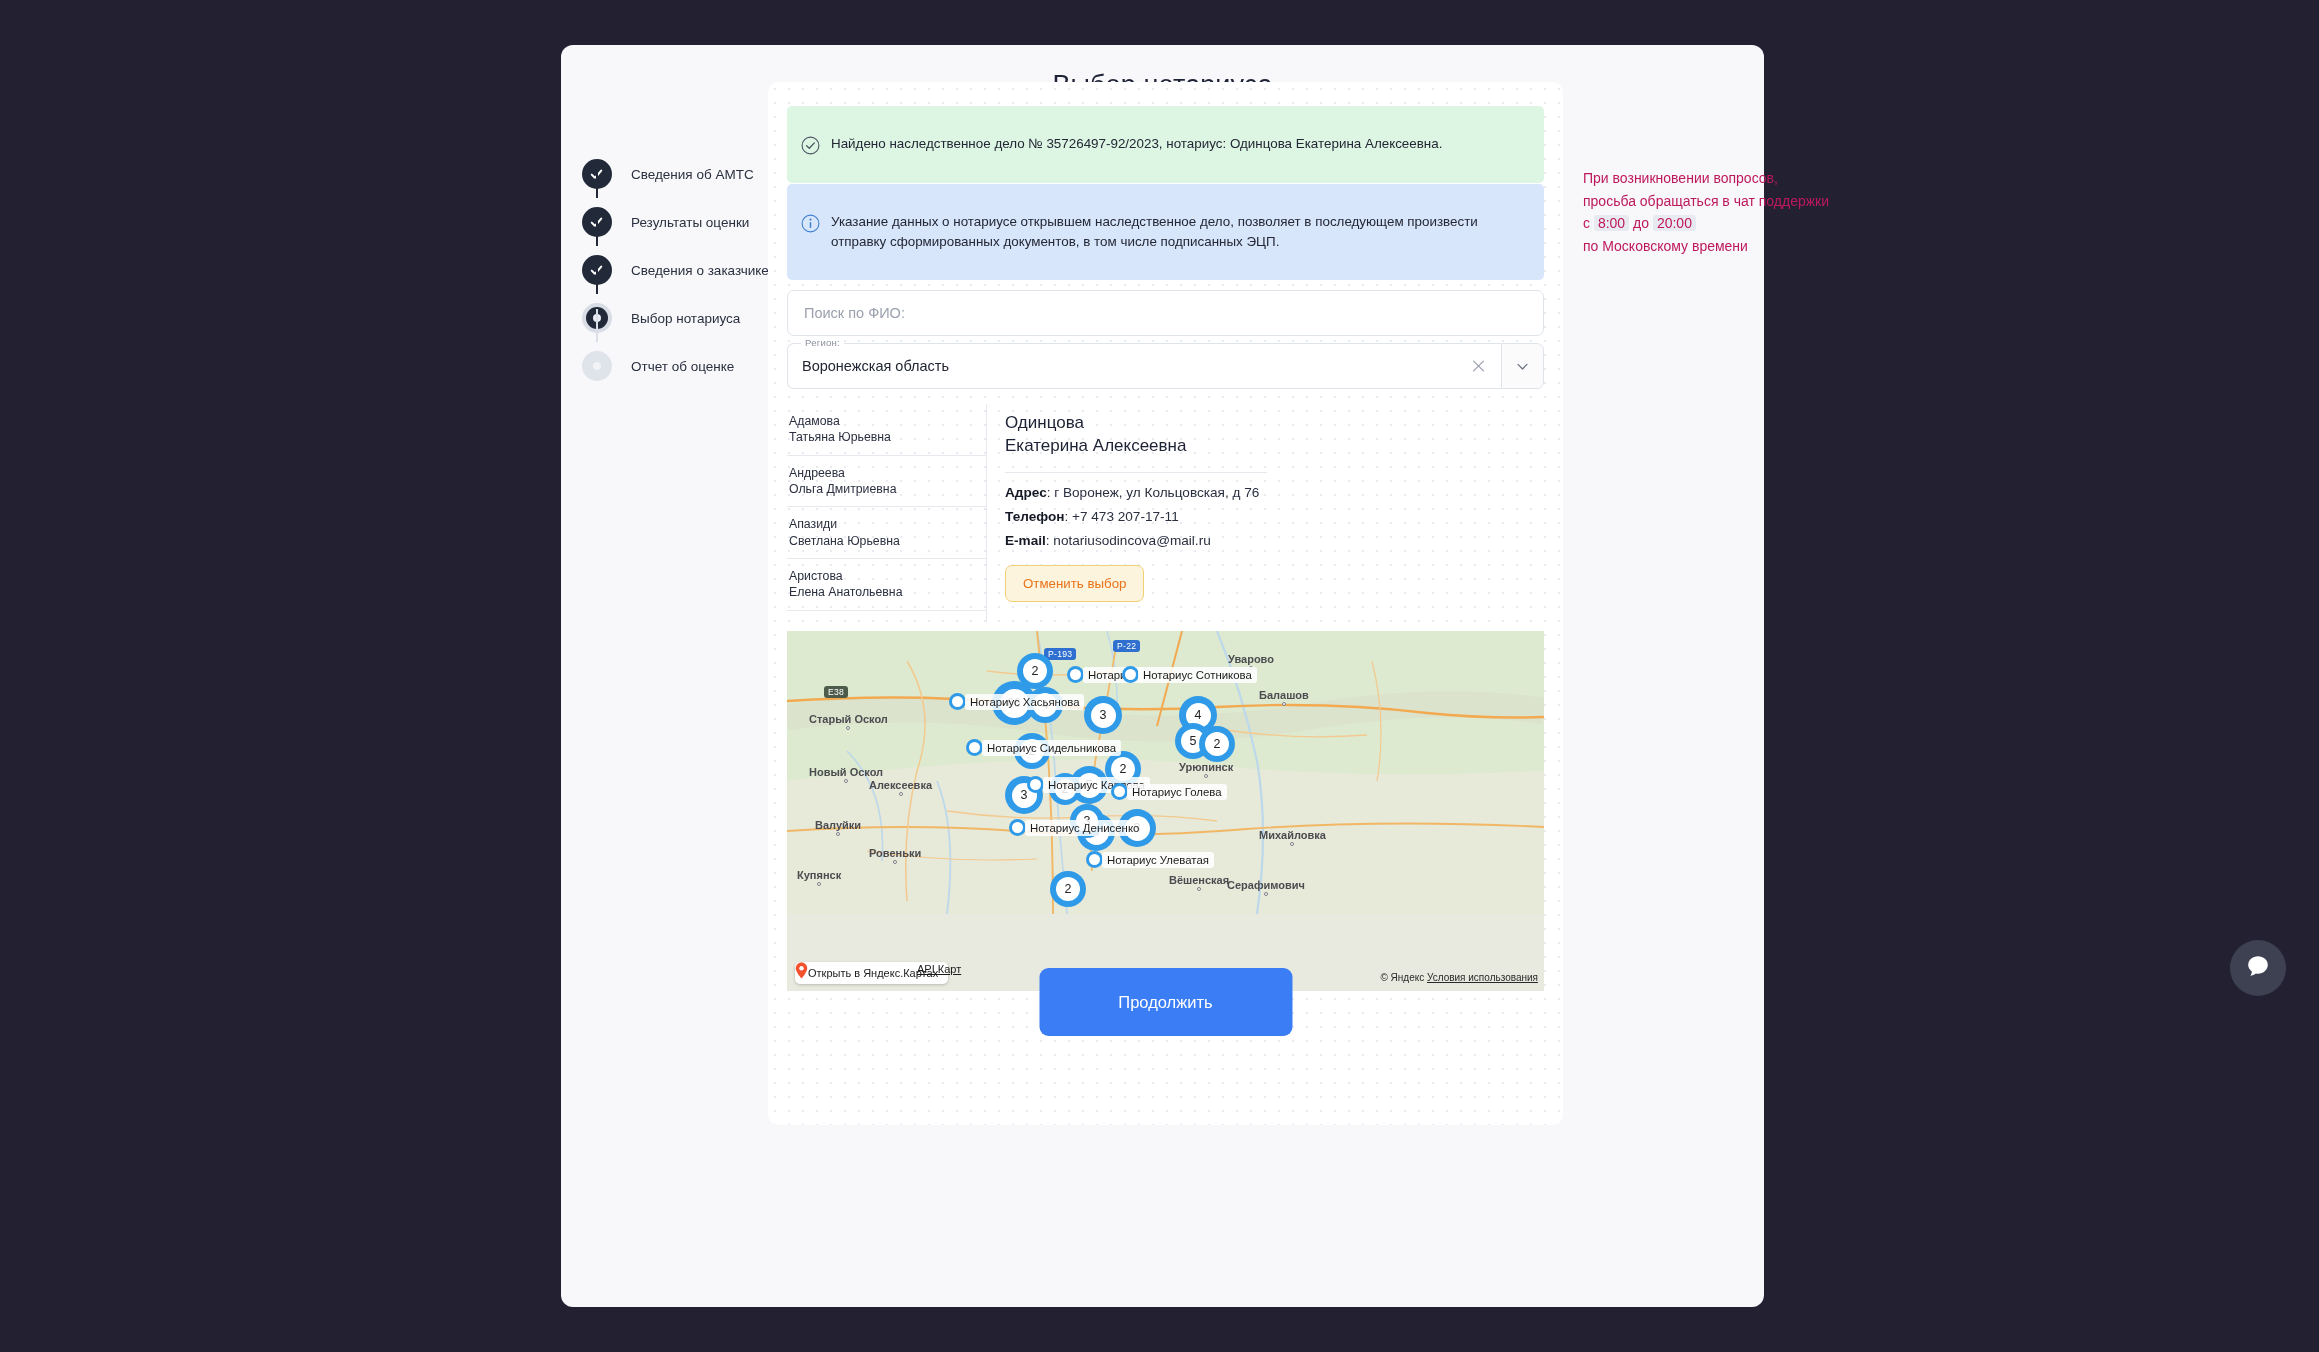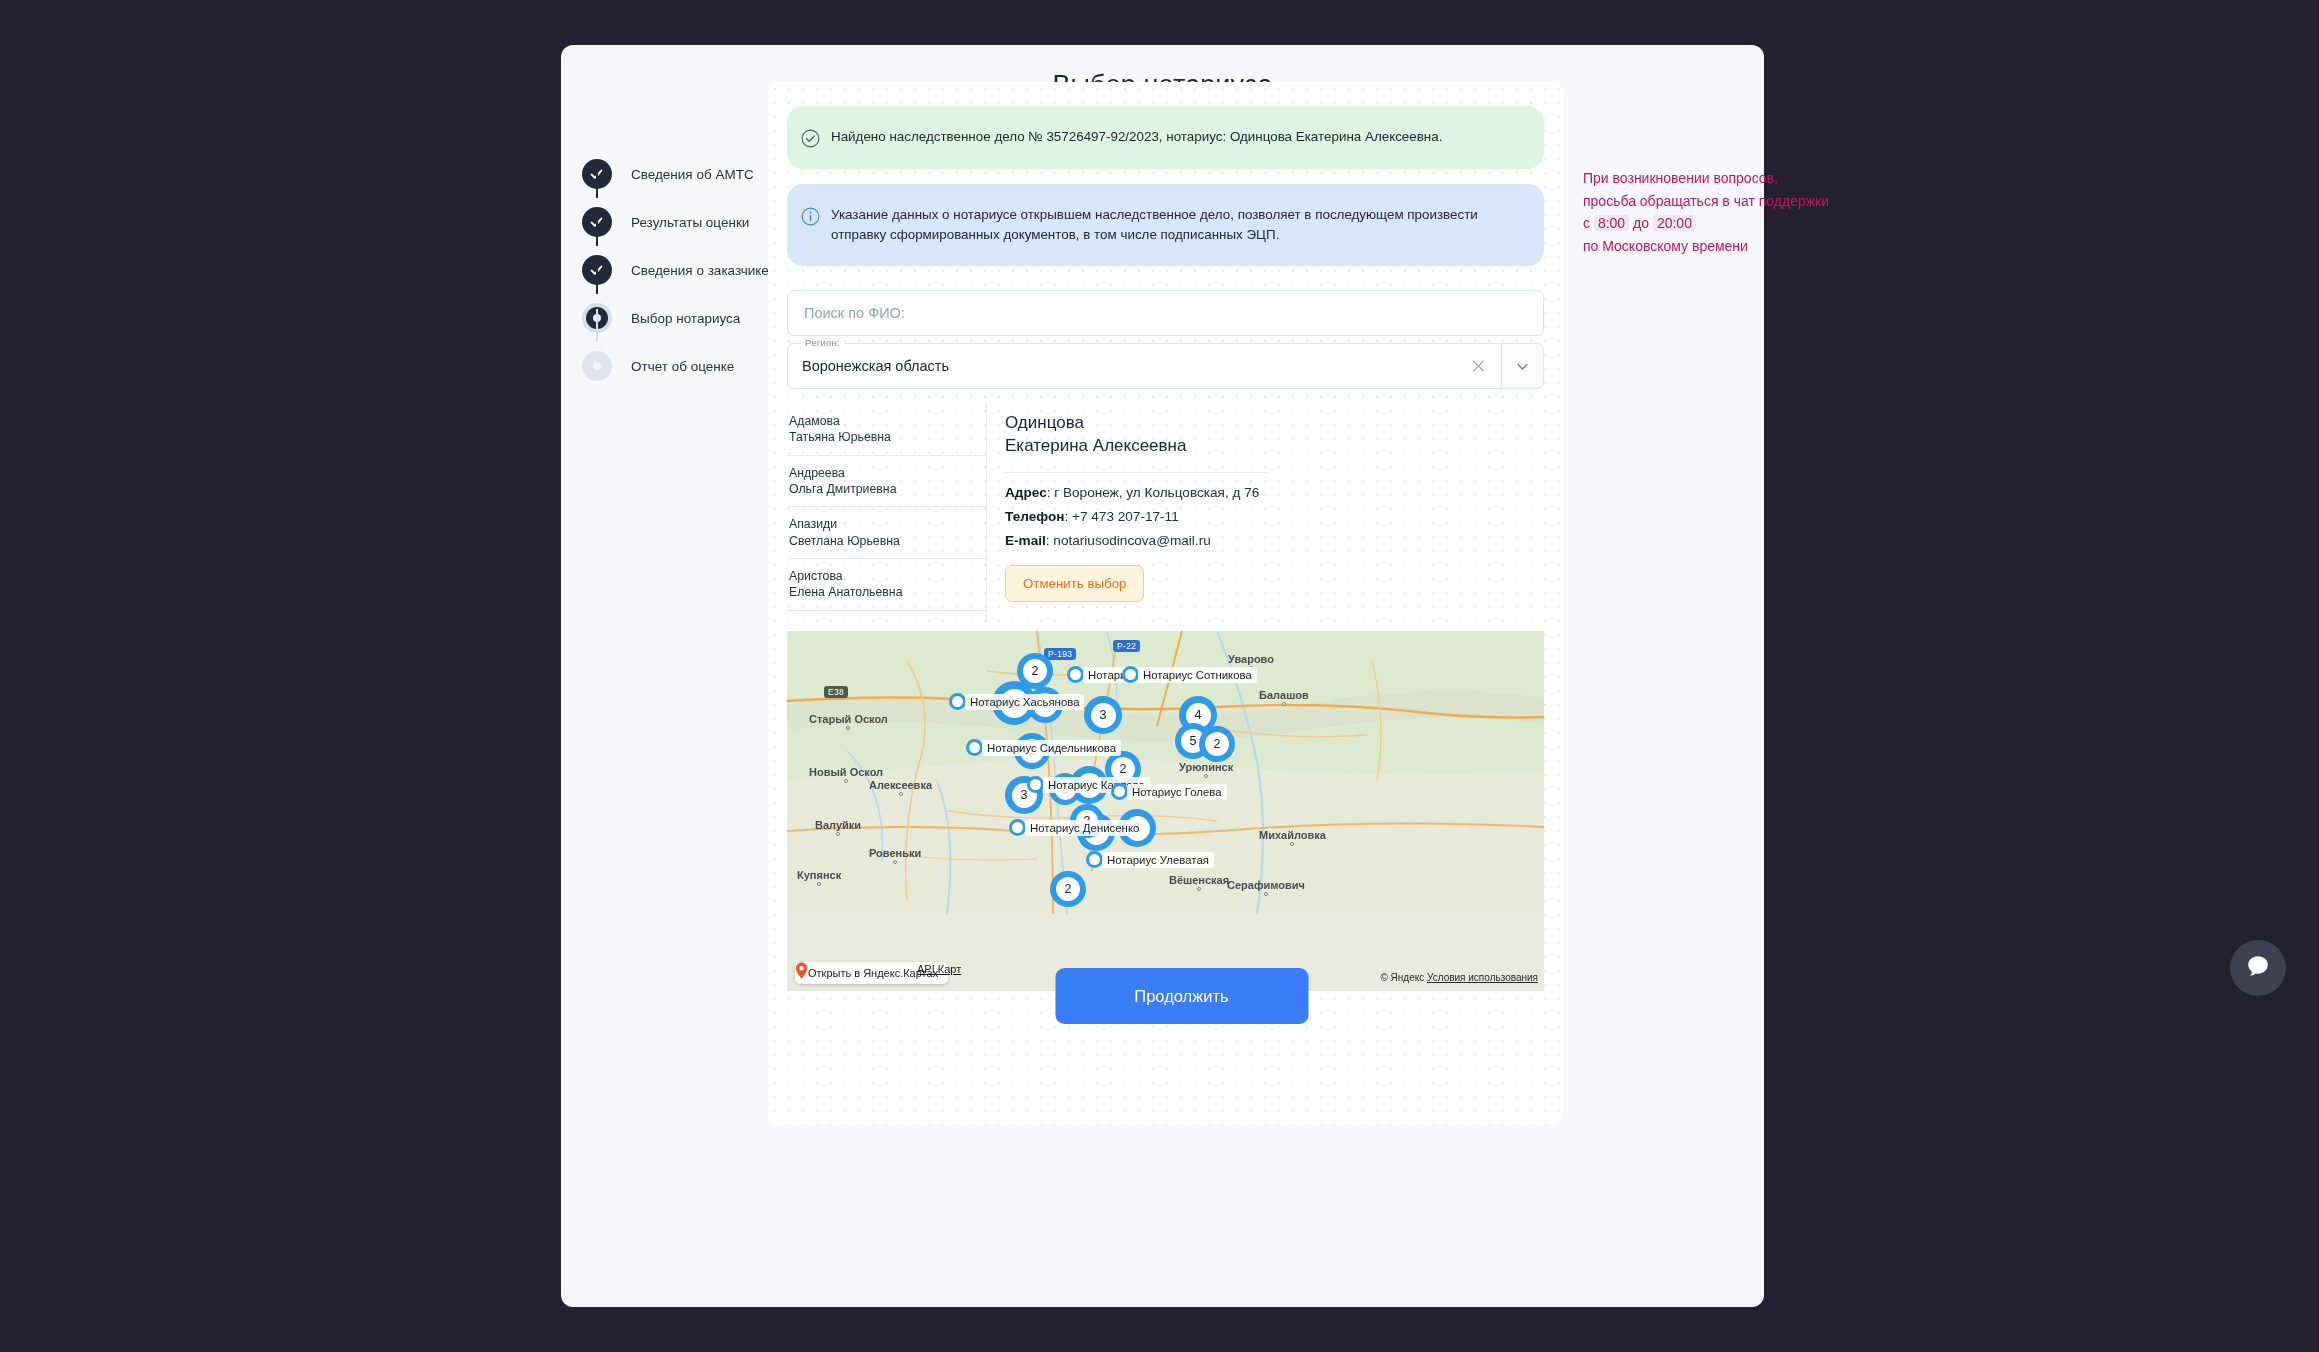--- a/index.html
+++ b/index.html
@@ -71,21 +71,21 @@
     background: #ffffff;
     border-radius: 10px;
     background-image: radial-gradient(#e9eaf0 1px, transparent 1.1px);
     background-size: 14px 14px;
     overflow: hidden;
   }
 
   
   .alert {
     position: absolute; left: 19px; width: 757px;
-    border-radius: 16px; display: flex; padding: 21px 14px;
+    border-radius: 5px; display: flex; padding: 28px 14px;
   }
   .alert.success { top: 24px; background: #ddf5e3; }
   .alert.info    { top: 102px; background: #d7e6fb; }
   .alert-icon { flex: none; width: 19px; height: 19px; margin-right: 11px; margin-top: 2px; }
   .alert-text { font-size: 13.4px; line-height: 1.5; color: #242735; }
 
   
   .search-box {
     position: absolute; left: 19px; top: 208px; width: 757px; height: 46px;
     border: 1px solid #dfe3ea; border-radius: 7px; background: #fff;
@@ -192,24 +192,23 @@
     text-decoration: underline; cursor: pointer;
   }
   .map-attr {
     position: absolute; right: 6px; bottom: 8px; font-size: 10px; color: #2a2a2a;
   }
   .map-attr u { cursor: pointer; }
 
   
   .continue-btn {
     position: absolute; left: 50%; transform: translateX(-50%); top: 886px;
-    width: 253px; height: 56px; border: 0; border-radius: 9px;
+    width: 253px; height: 68px; border: 0; border-radius: 9px;
     background: #3b7df5; color: #fff; font-size: 16.5px; cursor: pointer;
     font-family: "Liberation Sans", sans-serif;
-    margin-left: 16px;
   }
 
   
   .support {
     position: absolute; left: 1022px; top: 122px; width: 270px;
     font-size: 14px; line-height: 1.62; color: #be185d;
   }
   .timechip { background: #e8eaf1; border-radius: 3px; padding: 0 4px; }
 
   

